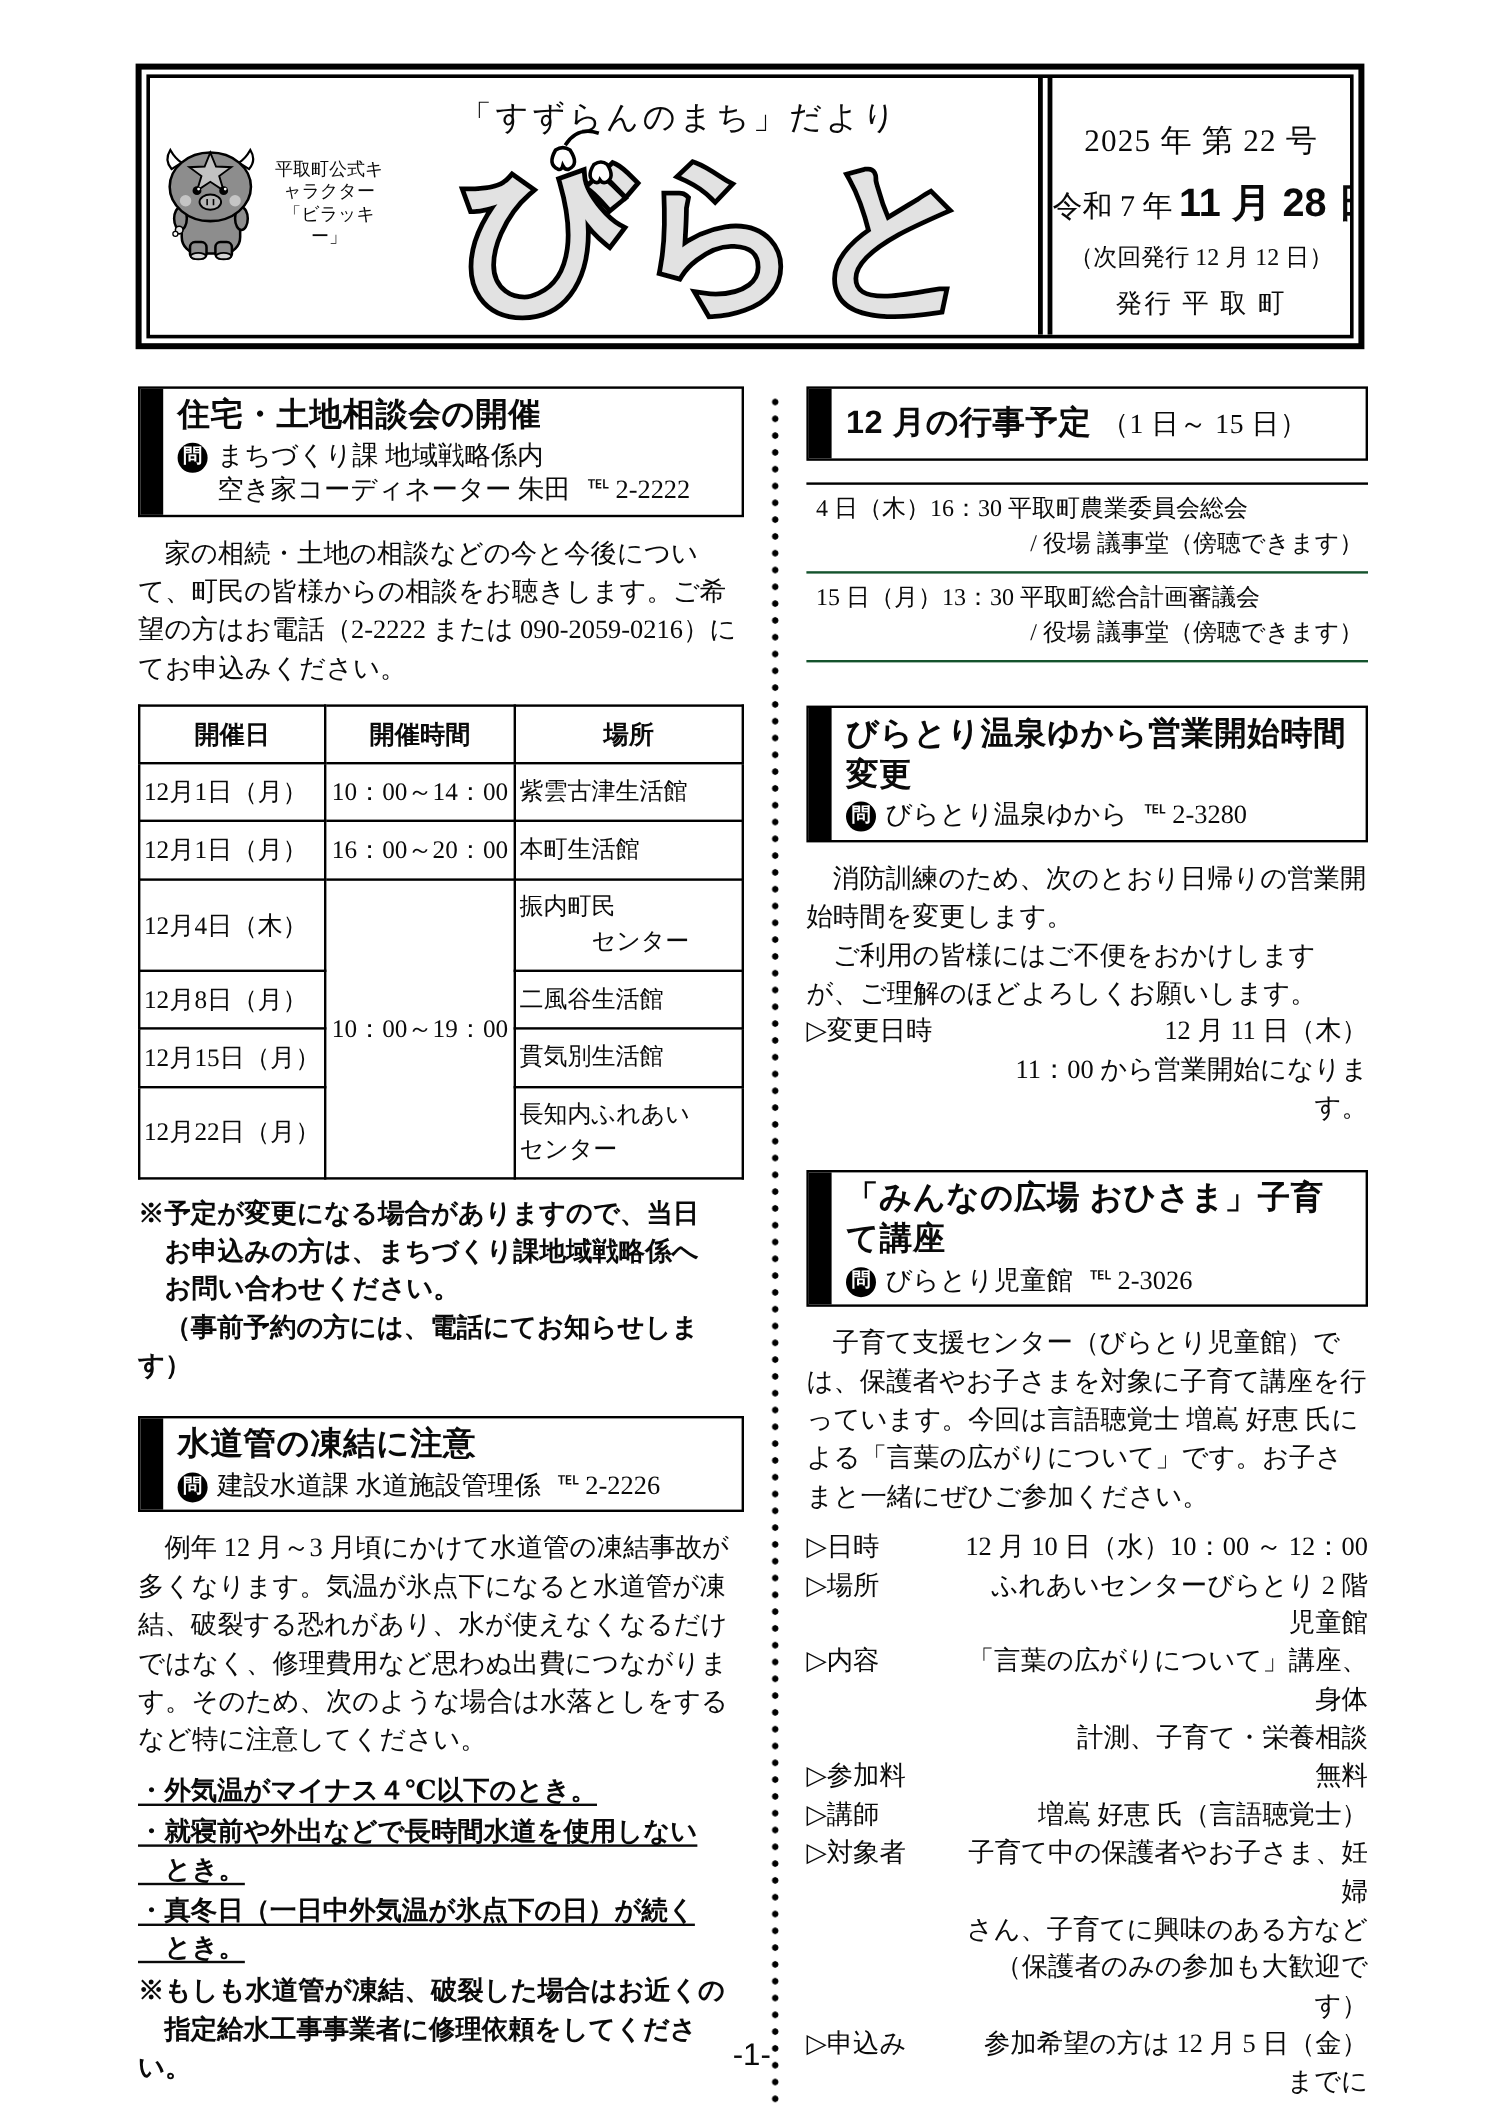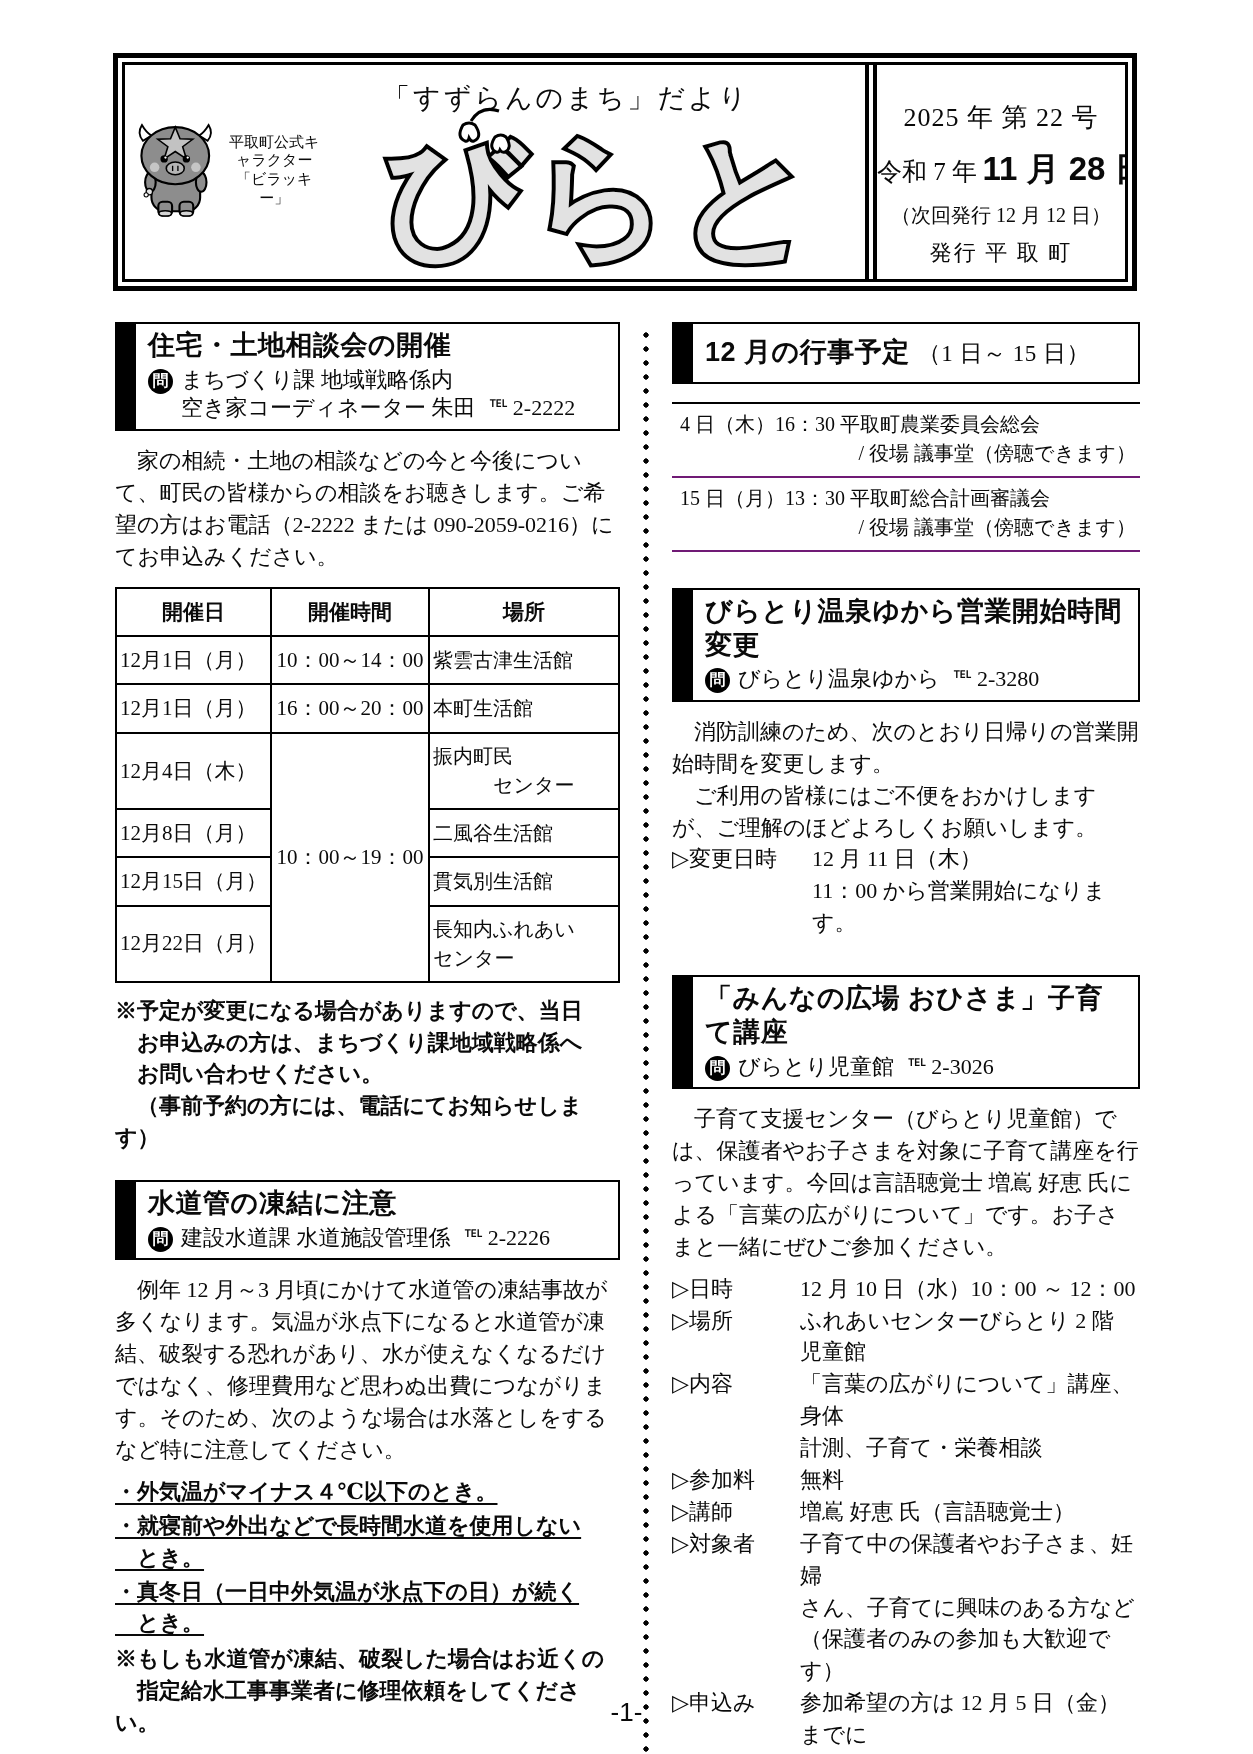--- a/index.html
+++ b/index.html
@@ -71,27 +71,27 @@
   table.schedule th, table.schedule td { border:2px solid #000; padding:8px 3px; }
   table.schedule th { font-weight:bold; }
   td.c-date { width:150px; text-align:left; padding-left:5px; white-space:nowrap; }
   td.c-time { width:158px; text-align:center; white-space:nowrap; }
   td.c-place { text-align:left; padding-left:4px; font-size:20px; }
   
   .notes { font-size:22px;font-weight:bold; }
   .bullet { font-weight:bold; text-decoration:underline; text-underline-offset:4px; margin-top:2px; }
   
   .events-list { border-top:2px solid #000; margin-top:18px; font-size:20px; }
-  .event-item { border-bottom:2px solid #701a75; padding:6px 2px 8px 8px; }
+  .event-item { border-bottom:2px solid #14532d; padding:6px 2px 8px 8px; }
   .event-line2 { text-align:right; padding-right:2px; }
   
   .detail-row { display:flex; align-items:flex-start; }
   .detail-label { flex:none; width:128px; }
   .detail-label.wide { width:140px; }
-  .detail-value { flex:1; }
+  .detail-value { flex:1;text-align:right; }
   .gap-lg { margin-top:36px; }
   .page-number { position:absolute; bottom:22px; left:0; width:100%; text-align:center; font-size:26px; font-family:"Liberation Sans","DejaVu Sans",sans-serif; }
 </style>
 </head>
 <body>
 
 <div class="page">
 
   <div class="header-outer">
     <div class="header-inner">

